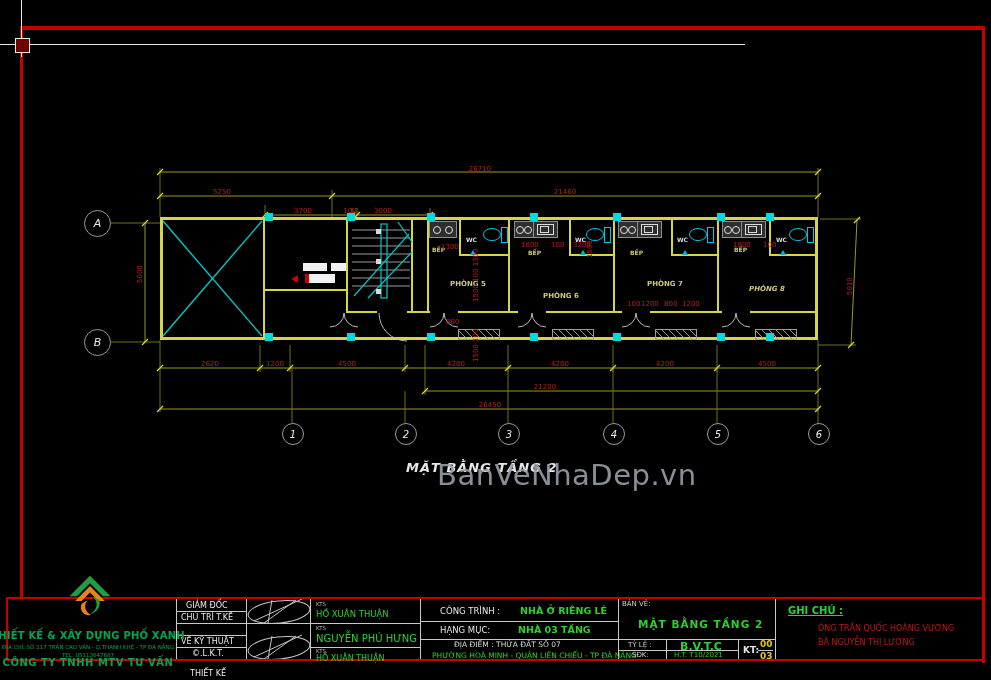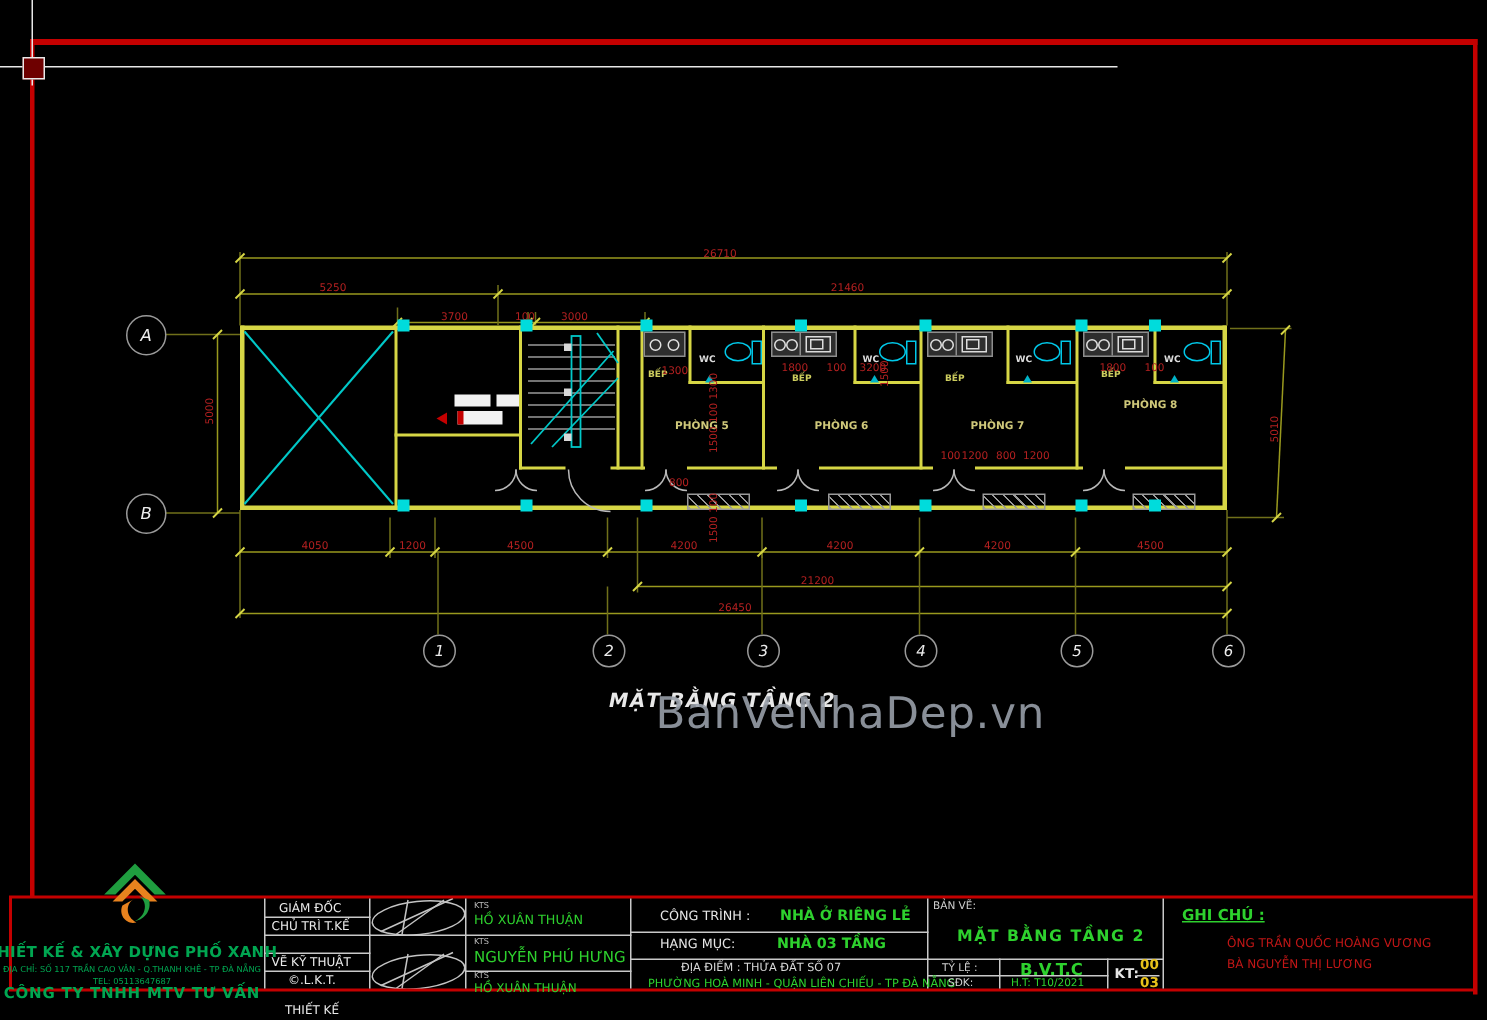--- a/index.html
+++ b/index.html
@@ -267,39 +267,39 @@
   <div class="window-hatch" style="left:552px;top:329px;"></div>
   <div class="window-hatch" style="left:655px;top:329px;"></div>
   <div class="window-hatch" style="left:755px;top:329px;"></div>
 
   <div class="hl-block" style="left:303px;top:263px;width:24px;height:8px;"></div>
   <div class="hl-block" style="left:331px;top:263px;width:15px;height:8px;"></div>
   <div class="hl-block" style="left:305px;top:274px;width:26px;height:9px;border-left:4px solid #c40000;"></div>
   <div style="position:absolute;left:291px;top:275px;width:0;height:0;border-top:4px solid transparent;border-bottom:4px solid transparent;border-right:7px solid #c40000;"></div>
 
   <span class="roomlabel" style="left:468px;top:280px;">PHÒNG 5</span>
-  <span class="roomlabel" style="left:561px;top:280px;text-align:right;">PHÒNG 6</span>
+  <span class="roomlabel" style="left:561px;top:292px;text-align:right;">PHÒNG 6</span>
   <span class="roomlabel" style="left:665px;top:280px;">PHÒNG 7</span>
-  <span class="roomlabel" style="left:767px;top:266px;">PHÒNG 8</span>
+  <span class="roomlabel" style="left:767px;top:285px;font-style:italic;">PHÒNG 8</span>
   <span class="zonelabel" style="left:432px;top:246px;">BẾP</span>
   <span class="zonelabel" style="left:528px;top:249px;">BẾP</span>
   <span class="zonelabel" style="left:630px;top:249px;">BẾP</span>
   <span class="zonelabel" style="left:734px;top:246px;">BẾP</span>
   <span class="wclabel" style="left:466px;top:236px;">WC</span>
   <span class="wclabel" style="left:575px;top:236px;">WC</span>
   <span class="wclabel" style="left:677px;top:236px;">WC</span>
   <span class="wclabel" style="left:776px;top:236px;">WC</span>
 
   <span class="rdim" style="left:480px;top:165px;">26710</span>
   <span class="rdim" style="left:222px;top:188px;">5250</span>
   <span class="rdim" style="left:565px;top:188px;">21460</span>
   <span class="rdim" style="left:303px;top:207px;">3700</span>
   <span class="rdim" style="left:350px;top:207px;">100</span>
   <span class="rdim" style="left:383px;top:207px;">3000</span>
-  <span class="rdim" style="left:210px;top:360px;">4050</span>
+  <span class="rdim" style="left:210px;top:360px;">2620</span>
   <span class="rdim" style="left:275px;top:360px;">1200</span>
   <span class="rdim" style="left:347px;top:360px;">4500</span>
   <span class="rdim" style="left:456px;top:360px;">4200</span>
   <span class="rdim" style="left:560px;top:360px;">4200</span>
   <span class="rdim" style="left:665px;top:360px;">4200</span>
   <span class="rdim" style="left:767px;top:360px;">4500</span>
   <span class="rdim" style="left:545px;top:383px;">21200</span>
   <span class="rdim" style="left:490px;top:401px;">26450</span>
   <span class="vdim" style="left:136px;top:283px;">5000</span>
   <span class="vdim" style="left:846px;top:295px;">5010</span>

